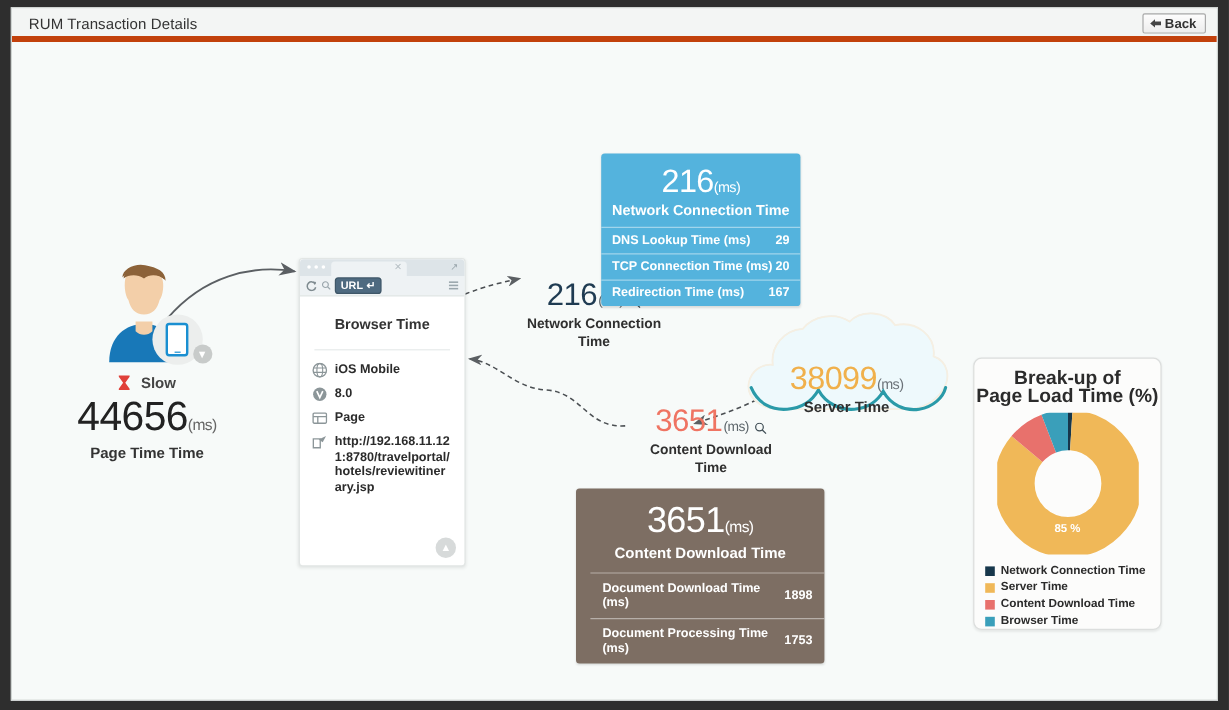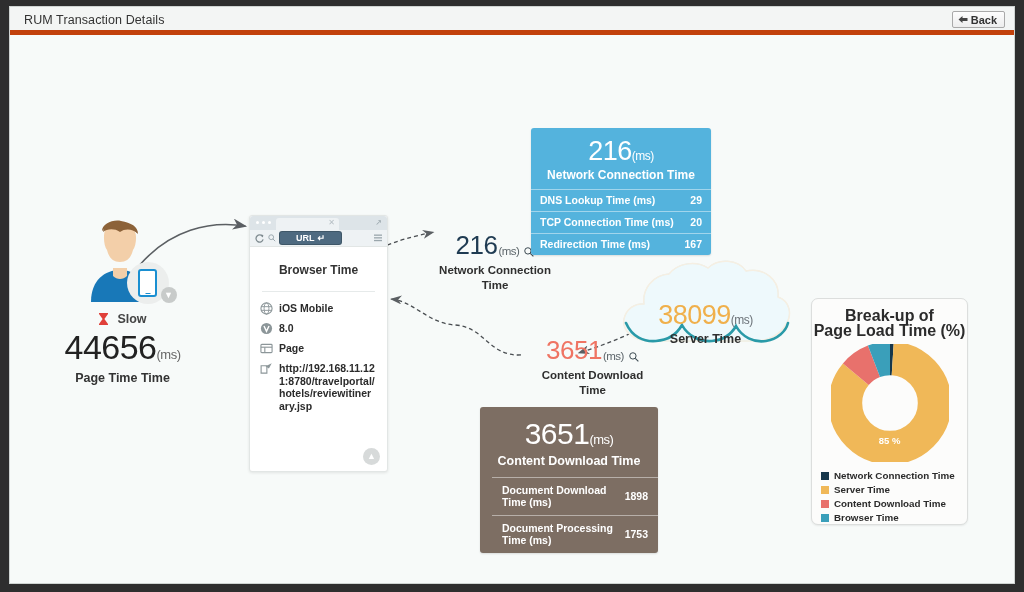--- a/index.html
+++ b/index.html
@@ -92,21 +92,21 @@
   }
   #browser-tab-x { position:absolute; right:4px; top:0px; font-size:8px; color:#b6bfc4; }
   #browser-expand { position:absolute; right:5px; top:2px; font-size:8px; color:#9aa6ac; }
   #browser-bar {
     position: absolute; left:0; top: 14px; width:100%; height: 17px;
     background: #eef2f4; border-bottom: 1px solid #e2e6e5;
     display: flex; align-items: center; padding: 0 5px; box-sizing: border-box; gap: 4px;
   }
   #url-badge {
     background: #4e6a80; color: #fff; font-size: 9px; font-weight: bold;
-    padding: 1px 16px; border-radius: 2px; display:flex; align-items:center; gap:3px;
+    padding: 1px 4px; border-radius: 2px; display:flex; align-items:center; gap:3px;
     box-shadow: 0 0 0 1px #3f5768;
   }
   #browser-body { position: absolute; left:0; top:31px; width:100%; bottom:0; padding: 14px 10px 0; box-sizing: border-box; }
   #browser-time-val { text-align:center; font-size: 27px; color: #2d9fba; letter-spacing:-.5px; }
   #browser-time-val .unit { font-size: 12px; color:#5a6a70; }
   #browser-time-cap { text-align:center; font-size: 12px; font-weight:bold; color:#333; margin-top: 2px;}
   #browser-divider { height:1px; background:#e6eaea; margin: 14px 2px 10px; }
   .meta-row { display:flex; align-items: flex-start; gap: 6px; margin-bottom: 7px; font-size: 10.5px; font-weight: bold; color: #2b2b2b; }
   .meta-row .txt { line-height: 12.5px; word-break: break-all; }
   .meta-ico { flex: 0 0 13px; width:13px; height:13px; color:#8c9699; }
@@ -124,37 +124,37 @@
   .mid-cap { font-size: 11.5px; font-weight: bold; color: #2f2f2f; line-height: 15px; margin-top: 2px;}
   .mag { margin-left: 4px; padding-bottom: 4px; }
 
   #net-label { left: 420px; top: 195px; width: 130px; }
   #net-label .mid-val { color: #1f3b52; }
   #cdn-label { left: 520px; top: 300px; width: 125px; }
   #cdn-label .mid-val { color: #ef7463; }
 
   
   #net-box {
-    left: 521px; top: 93px; width: 180px;
+    left: 491px; top: 93px; width: 166px;
     background: #54b3dd; border-radius: 3px; overflow: hidden;
     box-shadow: 0 1px 2px rgba(0,0,0,.12);
   }
   #net-box-head { padding: 8px 0 7px; text-align:center; }
   #net-box-val { font-size: 27px; color:#fff; letter-spacing:-.5px; }
   #net-box-val .unit { font-size: 12px; }
   #net-box-cap { font-size: 12px; font-weight: bold; color:#fff; margin-top:1px;}
   .kv-row {
     display:flex; justify-content: space-between; align-items:center;
     padding: 4px 9px 5px; font-size: 10.5px; font-weight: bold; color: #fff;
     border-top: 1px solid rgba(255,255,255,.45);
   }
 
   
   #cdn-box {
-    left: 470px; top: 372px; width: 178px;
+    left: 470px; top: 372px; width: 207px;
     background: #7d6e63; border-radius: 3px; overflow:hidden;
     box-shadow: 0 1px 2px rgba(0,0,0,.12);
   }
   #cdn-box-head { padding: 10px 0 9px; text-align:center; }
   #cdn-box-val { font-size: 30px; color:#fff; letter-spacing:-.5px; }
   #cdn-box-val .unit { font-size: 13px; }
   #cdn-box-cap { font-size: 12.5px; font-weight:bold; color:#fff; margin-top:3px; }
   #cdn-box .kv-row { padding: 6px 10px 7px; font-size: 10.5px; margin-left: 12px; }
 
   

